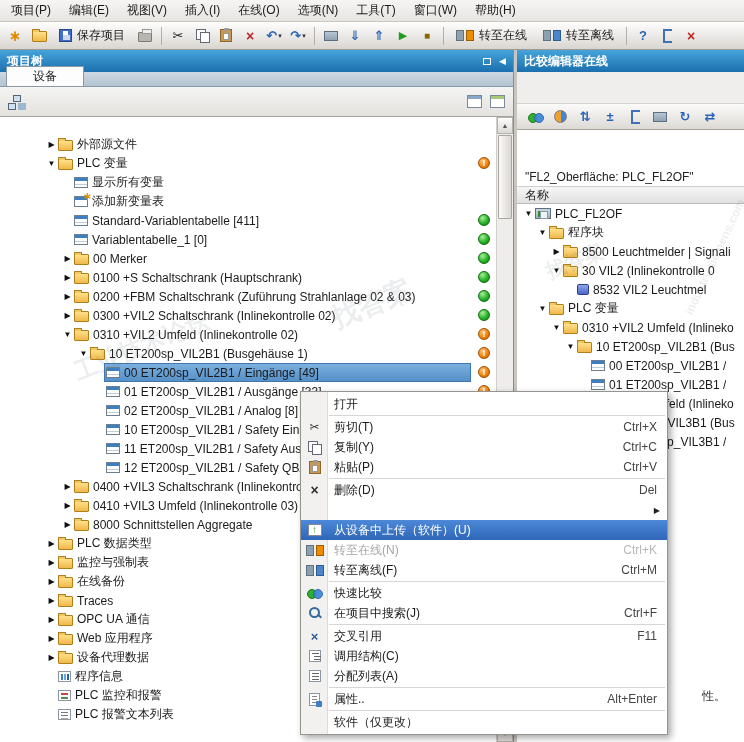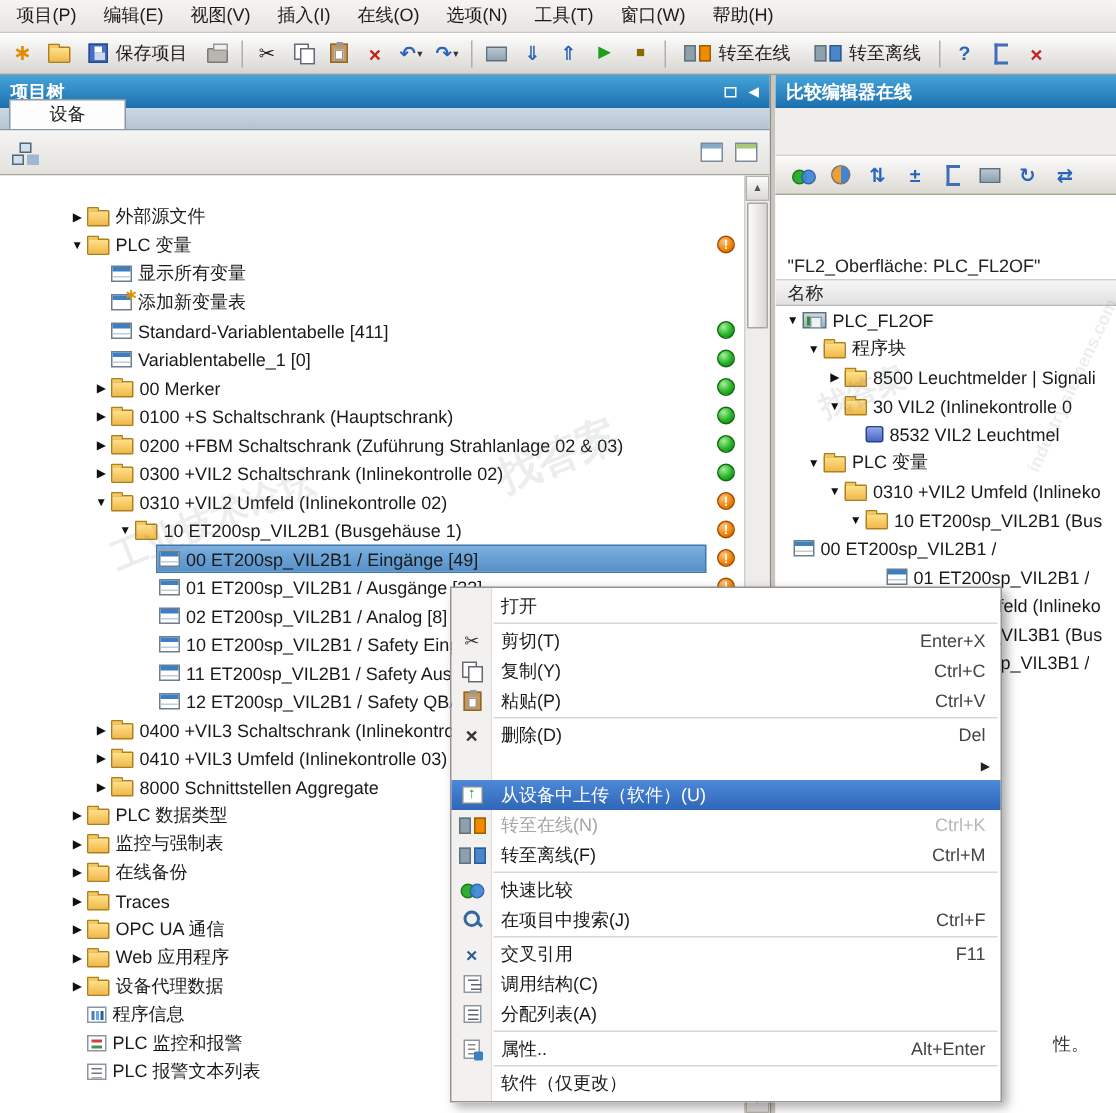--- a/index.html
+++ b/index.html
@@ -590,21 +590,21 @@
                 <span class="tlabel">0310 +VIL2 Umfeld (Inlineko</span>
               </span>
             </div>
             <div class="trow" style="padding-left: 48px;">
               <span class="ar">▼</span>
               <span class="inner">
                 <span class="shape-folder tic"></span>
                 <span class="tlabel">10 ET200sp_VIL2B1 (Bus</span>
               </span>
             </div>
-            <div class="trow" style="">
+            <div class="trow" style="padding-left: 62px;">
               <span class="ar"></span>
               <span class="inner">
                 <span class="ic-table tic"></span>
                 <span class="tlabel">00 ET200sp_VIL2B1 / </span>
               </span>
             </div>
             <div class="trow" style="padding-left: 62px;">
               <span class="ar"></span>
               <span class="inner">
                 <span class="ic-table tic"></span>
@@ -641,21 +641,21 @@
 <div id="context-menu" style="left: 300px; top: 391px; width: 368px;">
     <div class="cm-item">
       <span class="cm-label">打开</span>
     </div>
     <div class="cm-sep"></div>
     <div class="cm-item">
       <span class="cm-icon">
         <span class="mg">✂</span>
       </span>
       <span class="cm-label">剪切(T)</span>
-      <span class="cm-short">Enter+X</span>
+      <span class="cm-short">Ctrl+X</span>
     </div>
     <div class="cm-item">
       <span class="cm-icon">
         <span class="mi-copy"></span>
       </span>
       <span class="cm-label">复制(Y)</span>
       <span class="cm-short">Ctrl+C</span>
     </div>
     <div class="cm-item">
       <span class="cm-icon">

